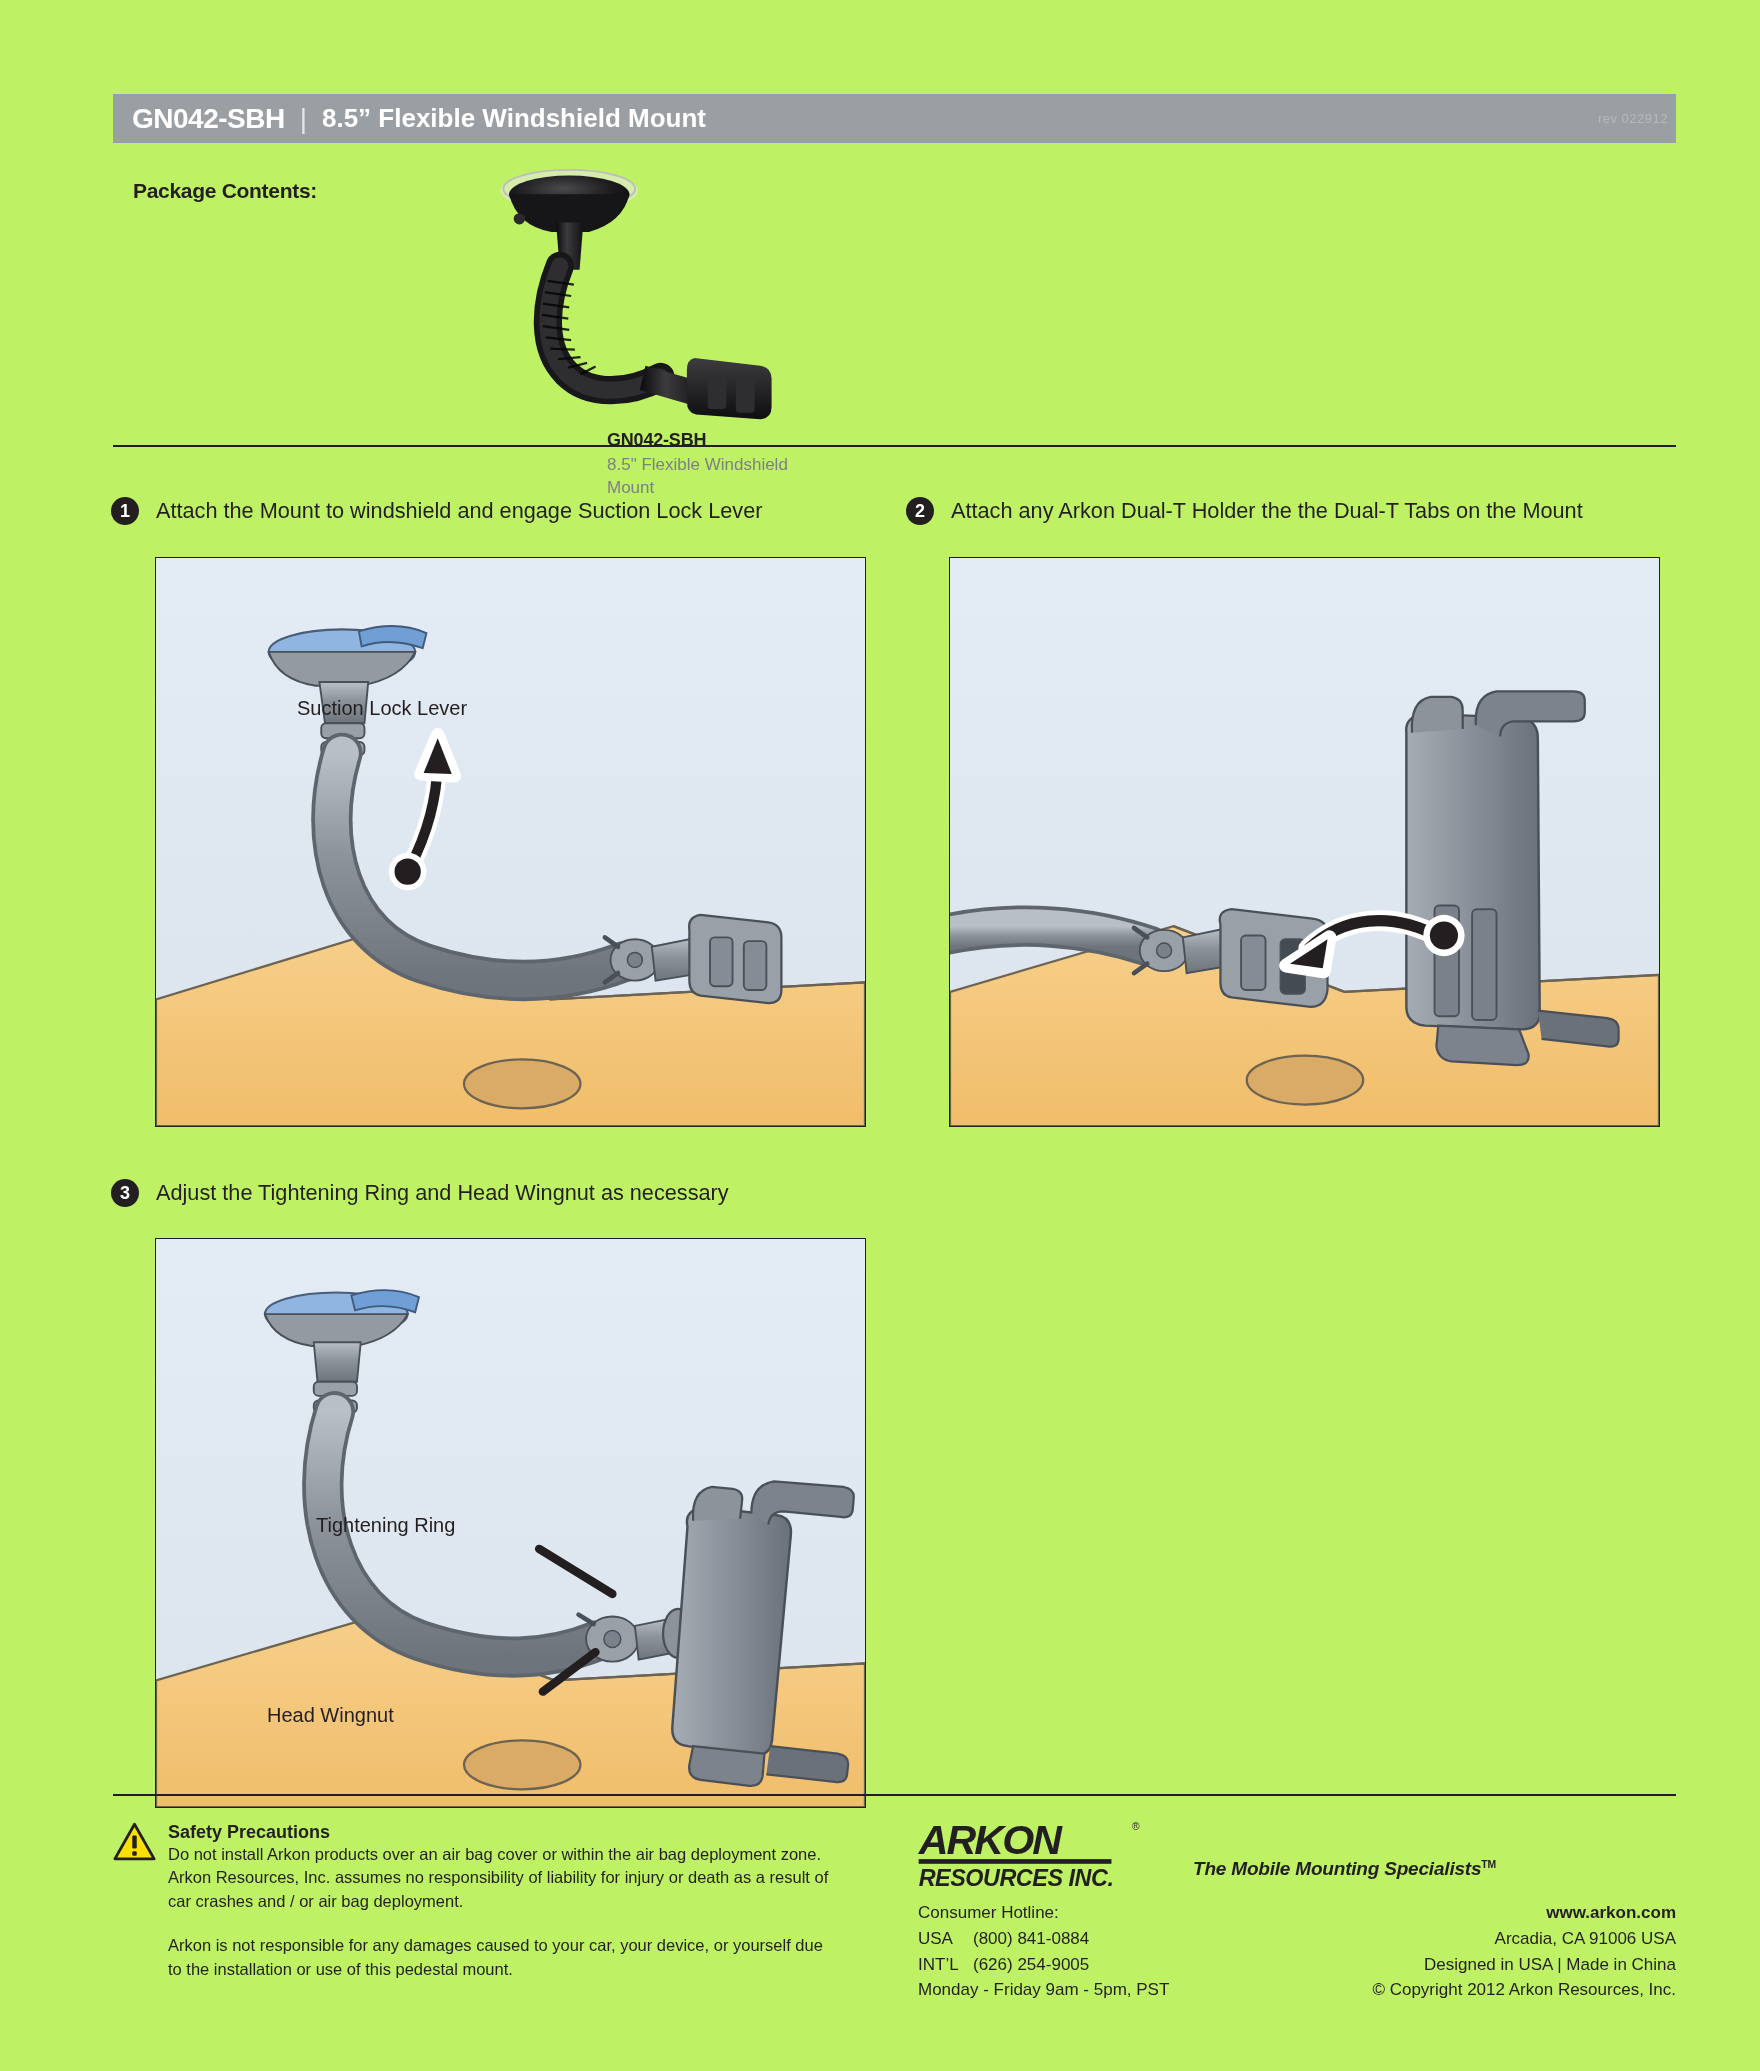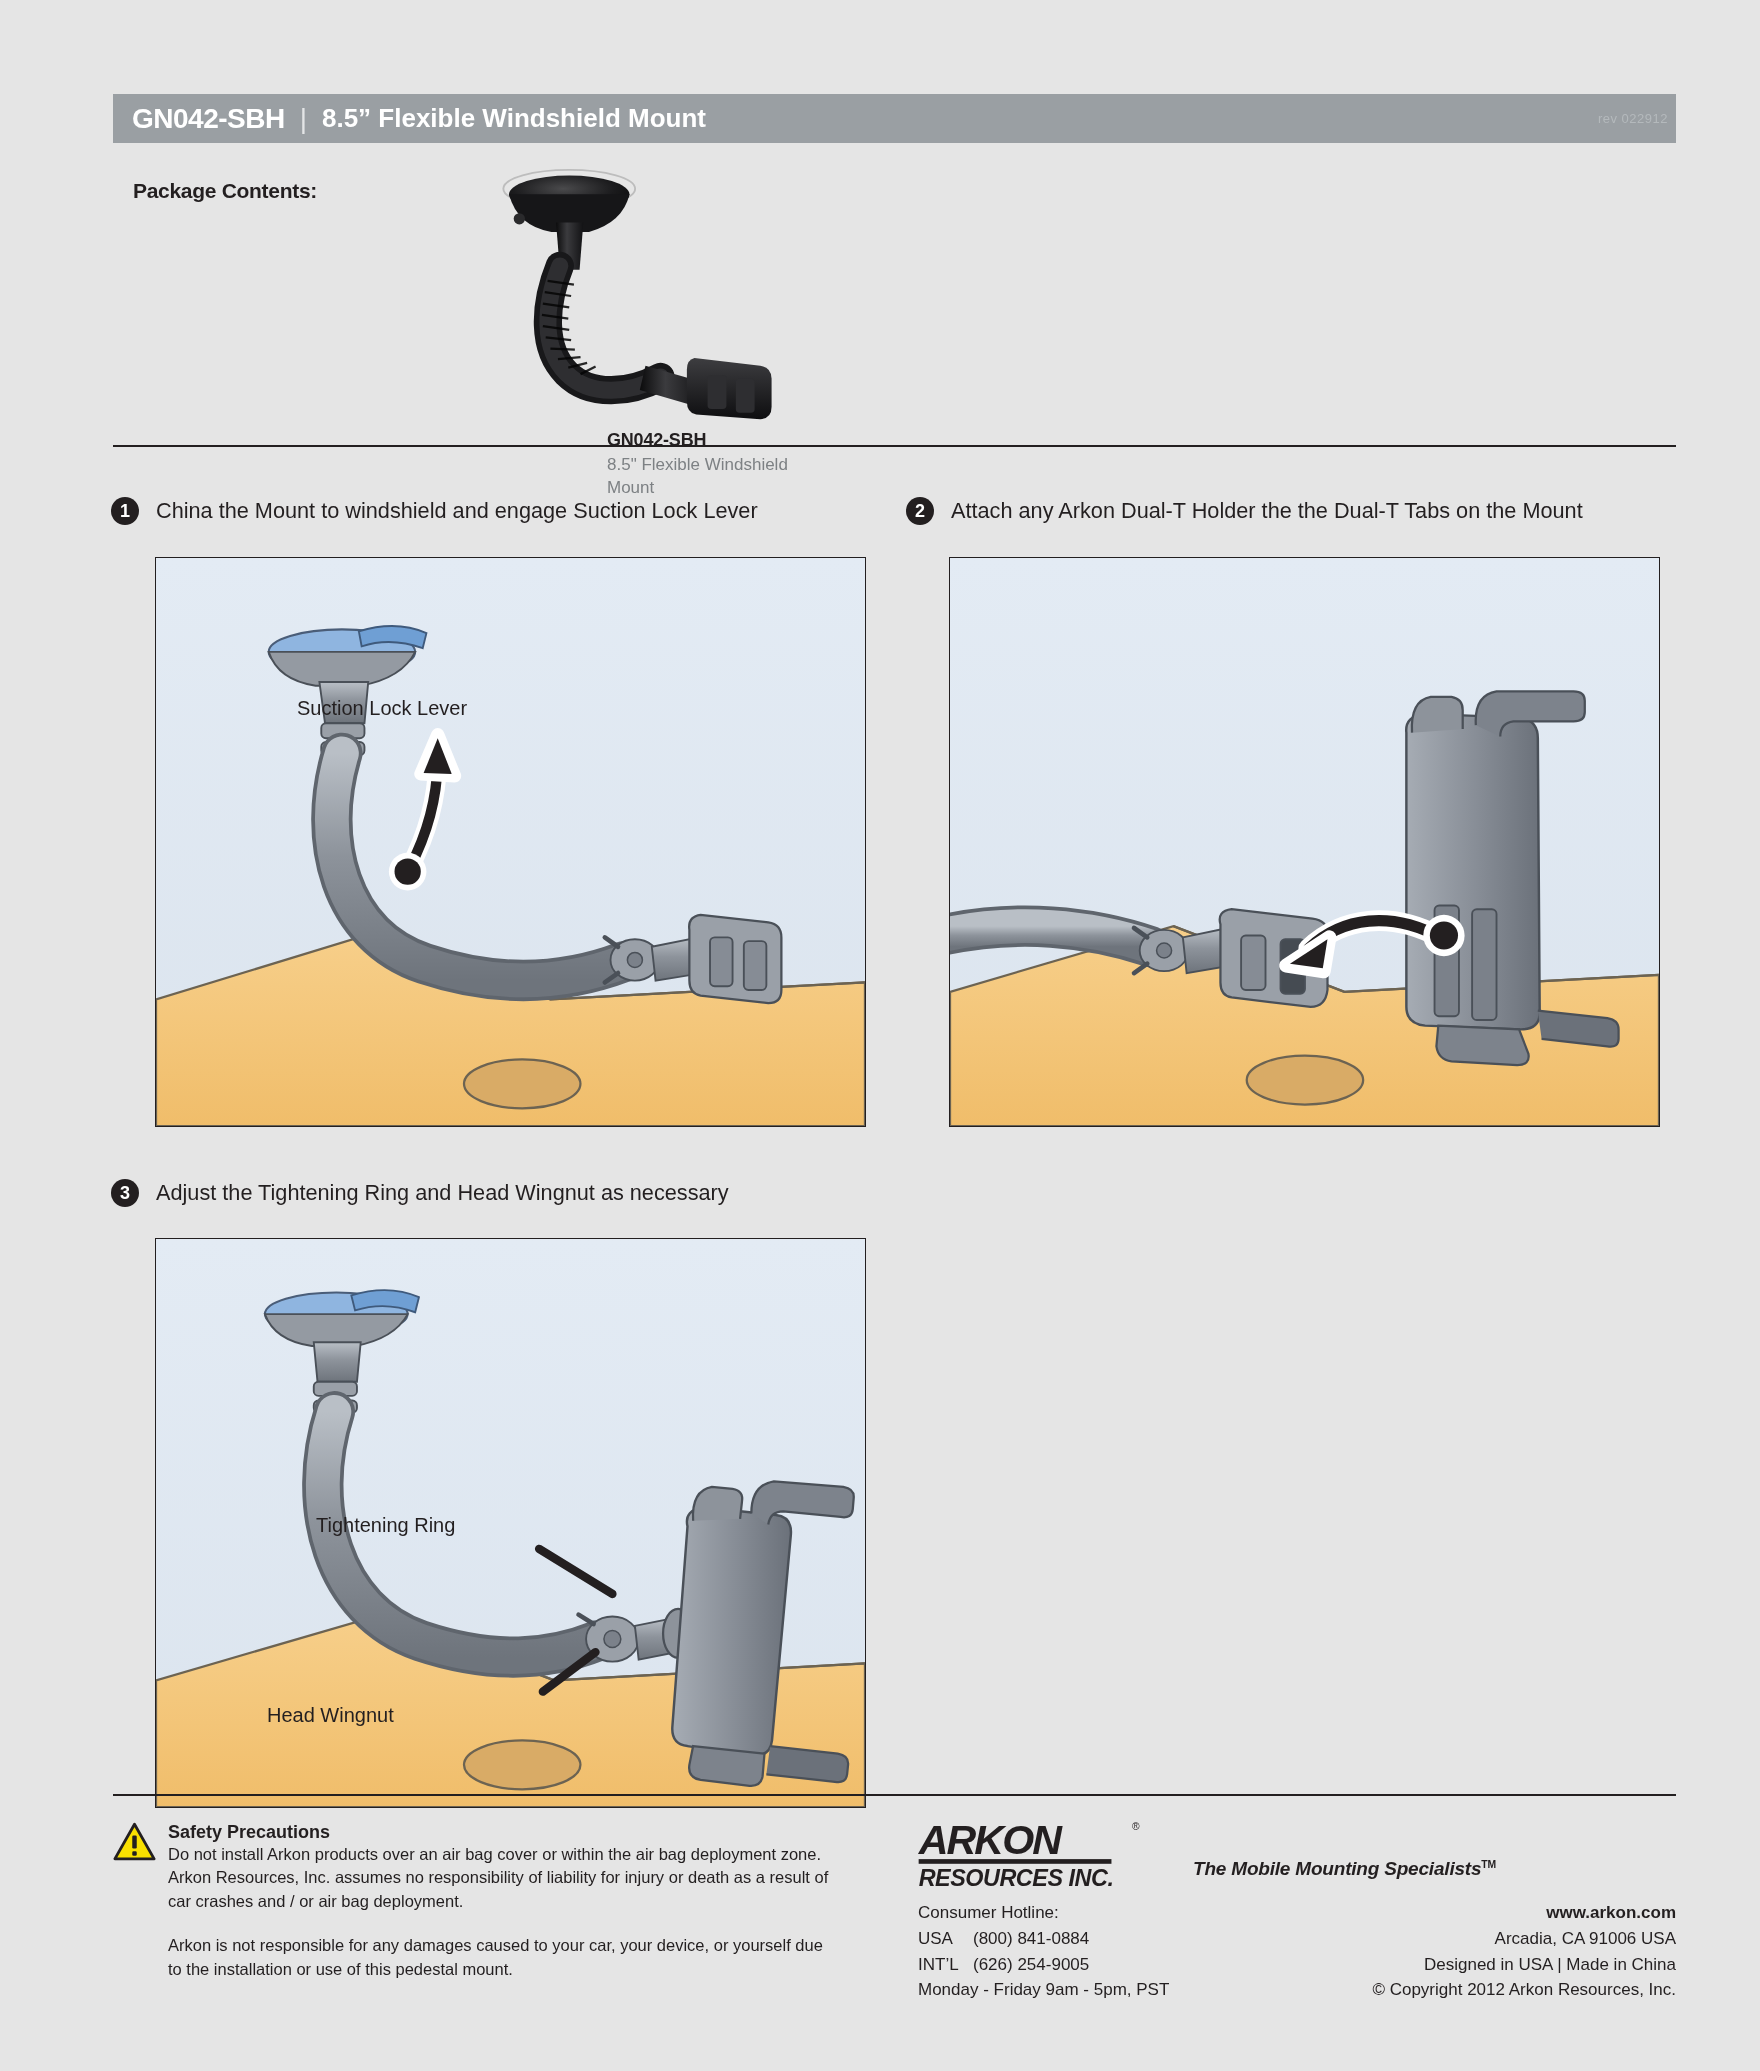--- a/index.html
+++ b/index.html
@@ -2,21 +2,21 @@
 <html style="font-size:15px"><head>
 <meta charset="utf-8">
 <style>
   * { margin:0; padding:0; box-sizing:border-box; }
   html,body{
     width:1761px; height:2072px;
     background:#ffffff;
     font-family:"Liberation Sans", sans-serif;
     -webkit-font-smoothing:antialiased;
   }
-  .page{ position:relative; width:1761px; height:2072px; background:#e5e5e5; }
+  .page{ position:relative; width:1761px; height:2072px; background:#bef264; }
 
   
   .header-bar{
     position:absolute; left:113px; top:94px; width:1563px; height:49px;
     background:#9a9fa3; display:flex; align-items:center;
   }
   .header-left{ display:flex; align-items:center; padding-left:19px; }
   .hdr-sku{
     color:#ffffff; font-size:28px; font-weight:bold; letter-spacing:-0.5px;
   }
@@ -170,21 +170,21 @@
     <div class="pkg-caption">
       <div class="pkg-name">GN042-SBH</div>
       <div class="pkg-desc">8.5" Flexible Windshield Mount</div>
     </div>
   </div>
 
   <div class="divider" id="divider-top"></div>
 
   <div class="step-head" id="step1-head">
     <div class="step-num">1</div>
-    <div class="step-text">China the Mount to windshield and engage Suction Lock Lever</div>
+    <div class="step-text">Attach the Mount to windshield and engage Suction Lock Lever</div>
   </div>
 
   <div class="panel" id="panel1">
     <svg class="illus" viewBox="0 0 755 605" preserveAspectRatio="none">
       <defs>
         <linearGradient id="skyA" x1="0" y1="0" x2="0" y2="1">
           <stop offset="0%" stop-color="#e3ebf4"></stop>
             <stop offset="100%" stop-color="#dbe4ee"></stop>
         </linearGradient>
         <linearGradient id="tubeA" x1="0" y1="0" x2="0" y2="1">

